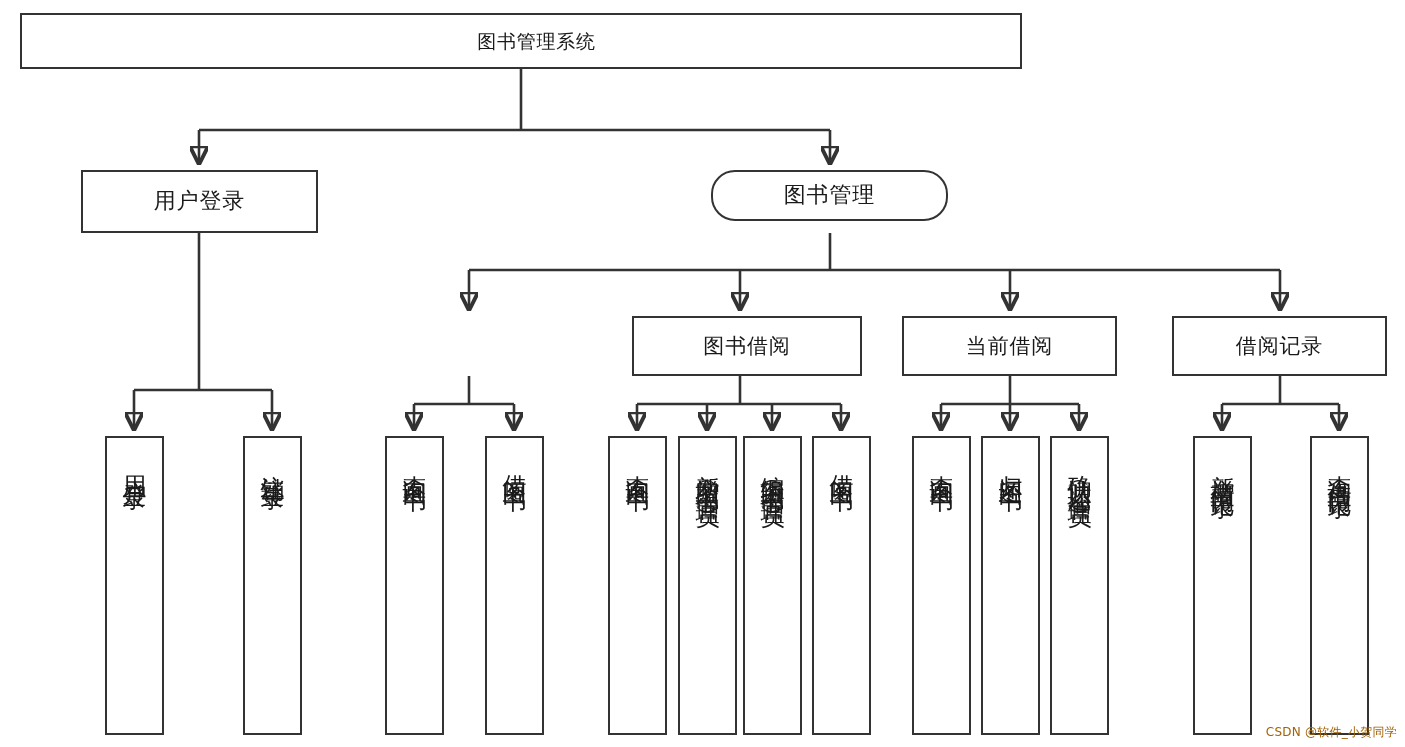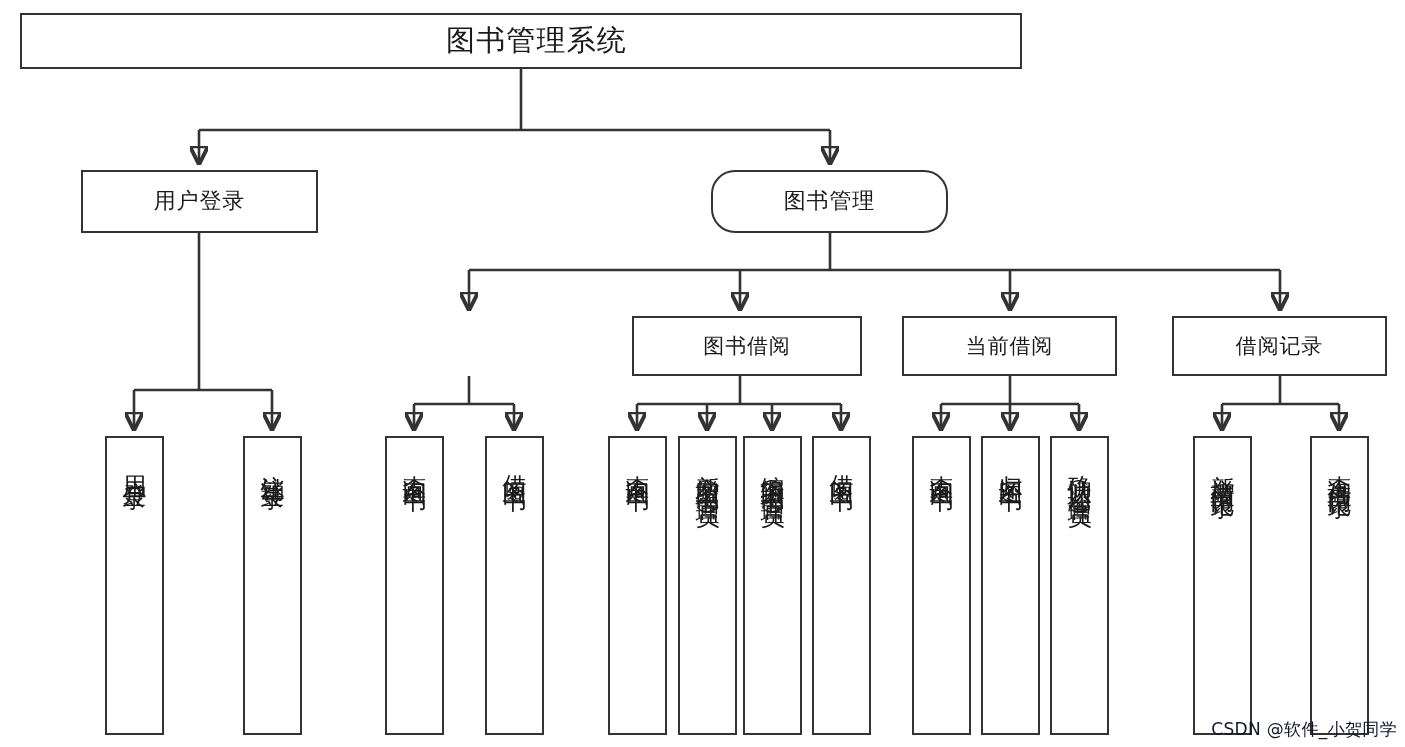--- a/index.html
+++ b/index.html
@@ -48,21 +48,21 @@
   }
   .node-label {
     display: block;
     line-height: 1.28;
     letter-spacing: 0.04em;
     color: #1a1a1a;
     white-space: nowrap;
   }
   
   .node.level-0 { }
-  .node.level-0 .node-label { font-size: 29px; margin-left: 31px; }
+  .node.level-0 .node-label { font-size: 19px; margin-left: 31px; }
   
   .node.level-1 .node-label { font-size: 22px; }
   .node.level-2 .node-label { font-size: 21px; }
   
   .node.leaf {
     align-items: flex-start;
     justify-content: center;
     padding-top: 18px;
   }
   .node.leaf .node-label {
@@ -71,22 +71,22 @@
     font-size: 24px;
     line-height: 1;
     letter-spacing: 0.18em;
     white-space: pre;
   }
   
   #watermark {
     position: absolute;
     right: 8px;
     bottom: 6px;
-    font-size: 17px;
-    color: #0f172a;
+    font-size: 12px;
+    color: #a16207;
     letter-spacing: 0.02em;
     white-space: nowrap;
     user-select: none;
   }
 </style>
 </head>
 <body>
 
 <div id="diagram-root">
 
@@ -138,21 +138,21 @@
     <line x1="1339" y1="404" x2="1339" y2="426" marker-end="url(#arrow)"></line>
   </svg>
 
   <div class="node level-0" style="left:20px; top:13px; width:1002px; height:56px;">
     <span class="node-label">图书管理系统</span>
   </div>
 
   <div class="node level-1" style="left:81px; top:170px; width:237px; height:63px;">
     <span class="node-label">用户登录</span>
   </div>
-  <div class="node level-1" style="left:711px; top:170px; width:237px; height:63px;border-radius:24px;">
+  <div class="node level-1" style="left:711px; top:170px; width:237px; height:51px;border-radius:24px;">
     <span class="node-label">图书管理</span>
   </div>
 
   <div class="node level-2" style="left:632px; top:316px; width:230px; height:60px;">
     <span class="node-label">图书借阅</span>
   </div>
   <div class="node level-2" style="left:1172px; top:316px; width:215px; height:60px;">
     <span class="node-label">借阅记录</span>
   </div>
   <div class="node level-2" style="left:902px; top:316px; width:215px; height:60px;">

